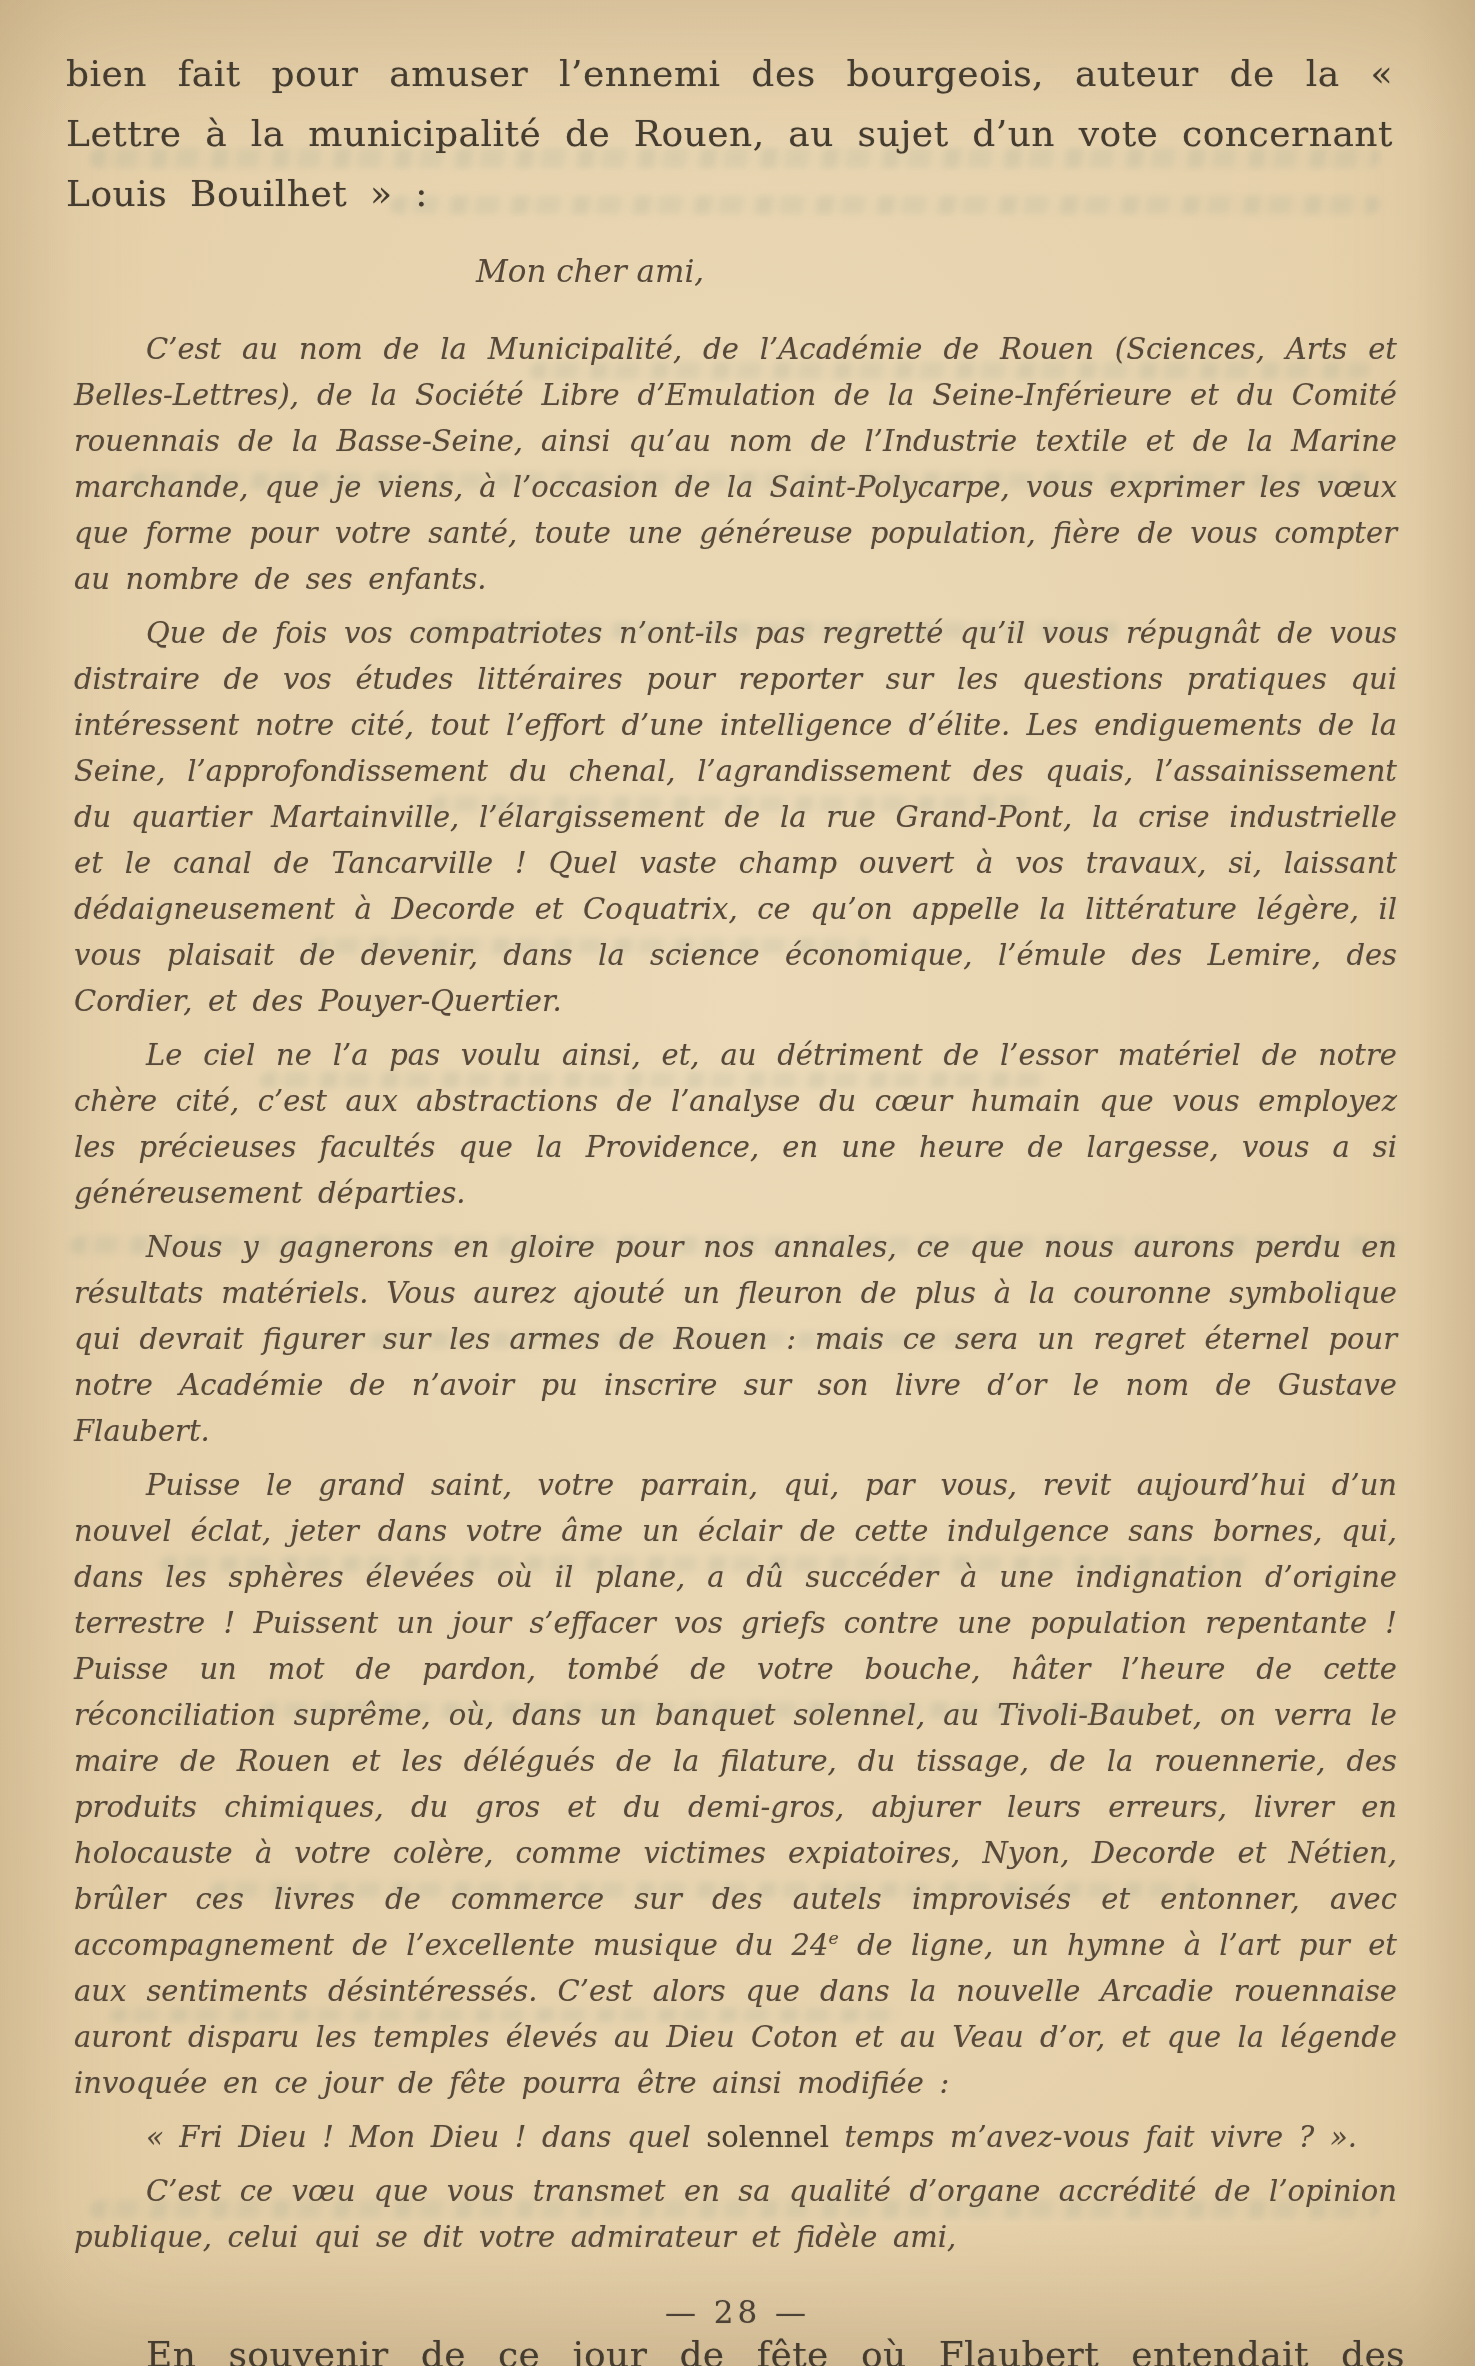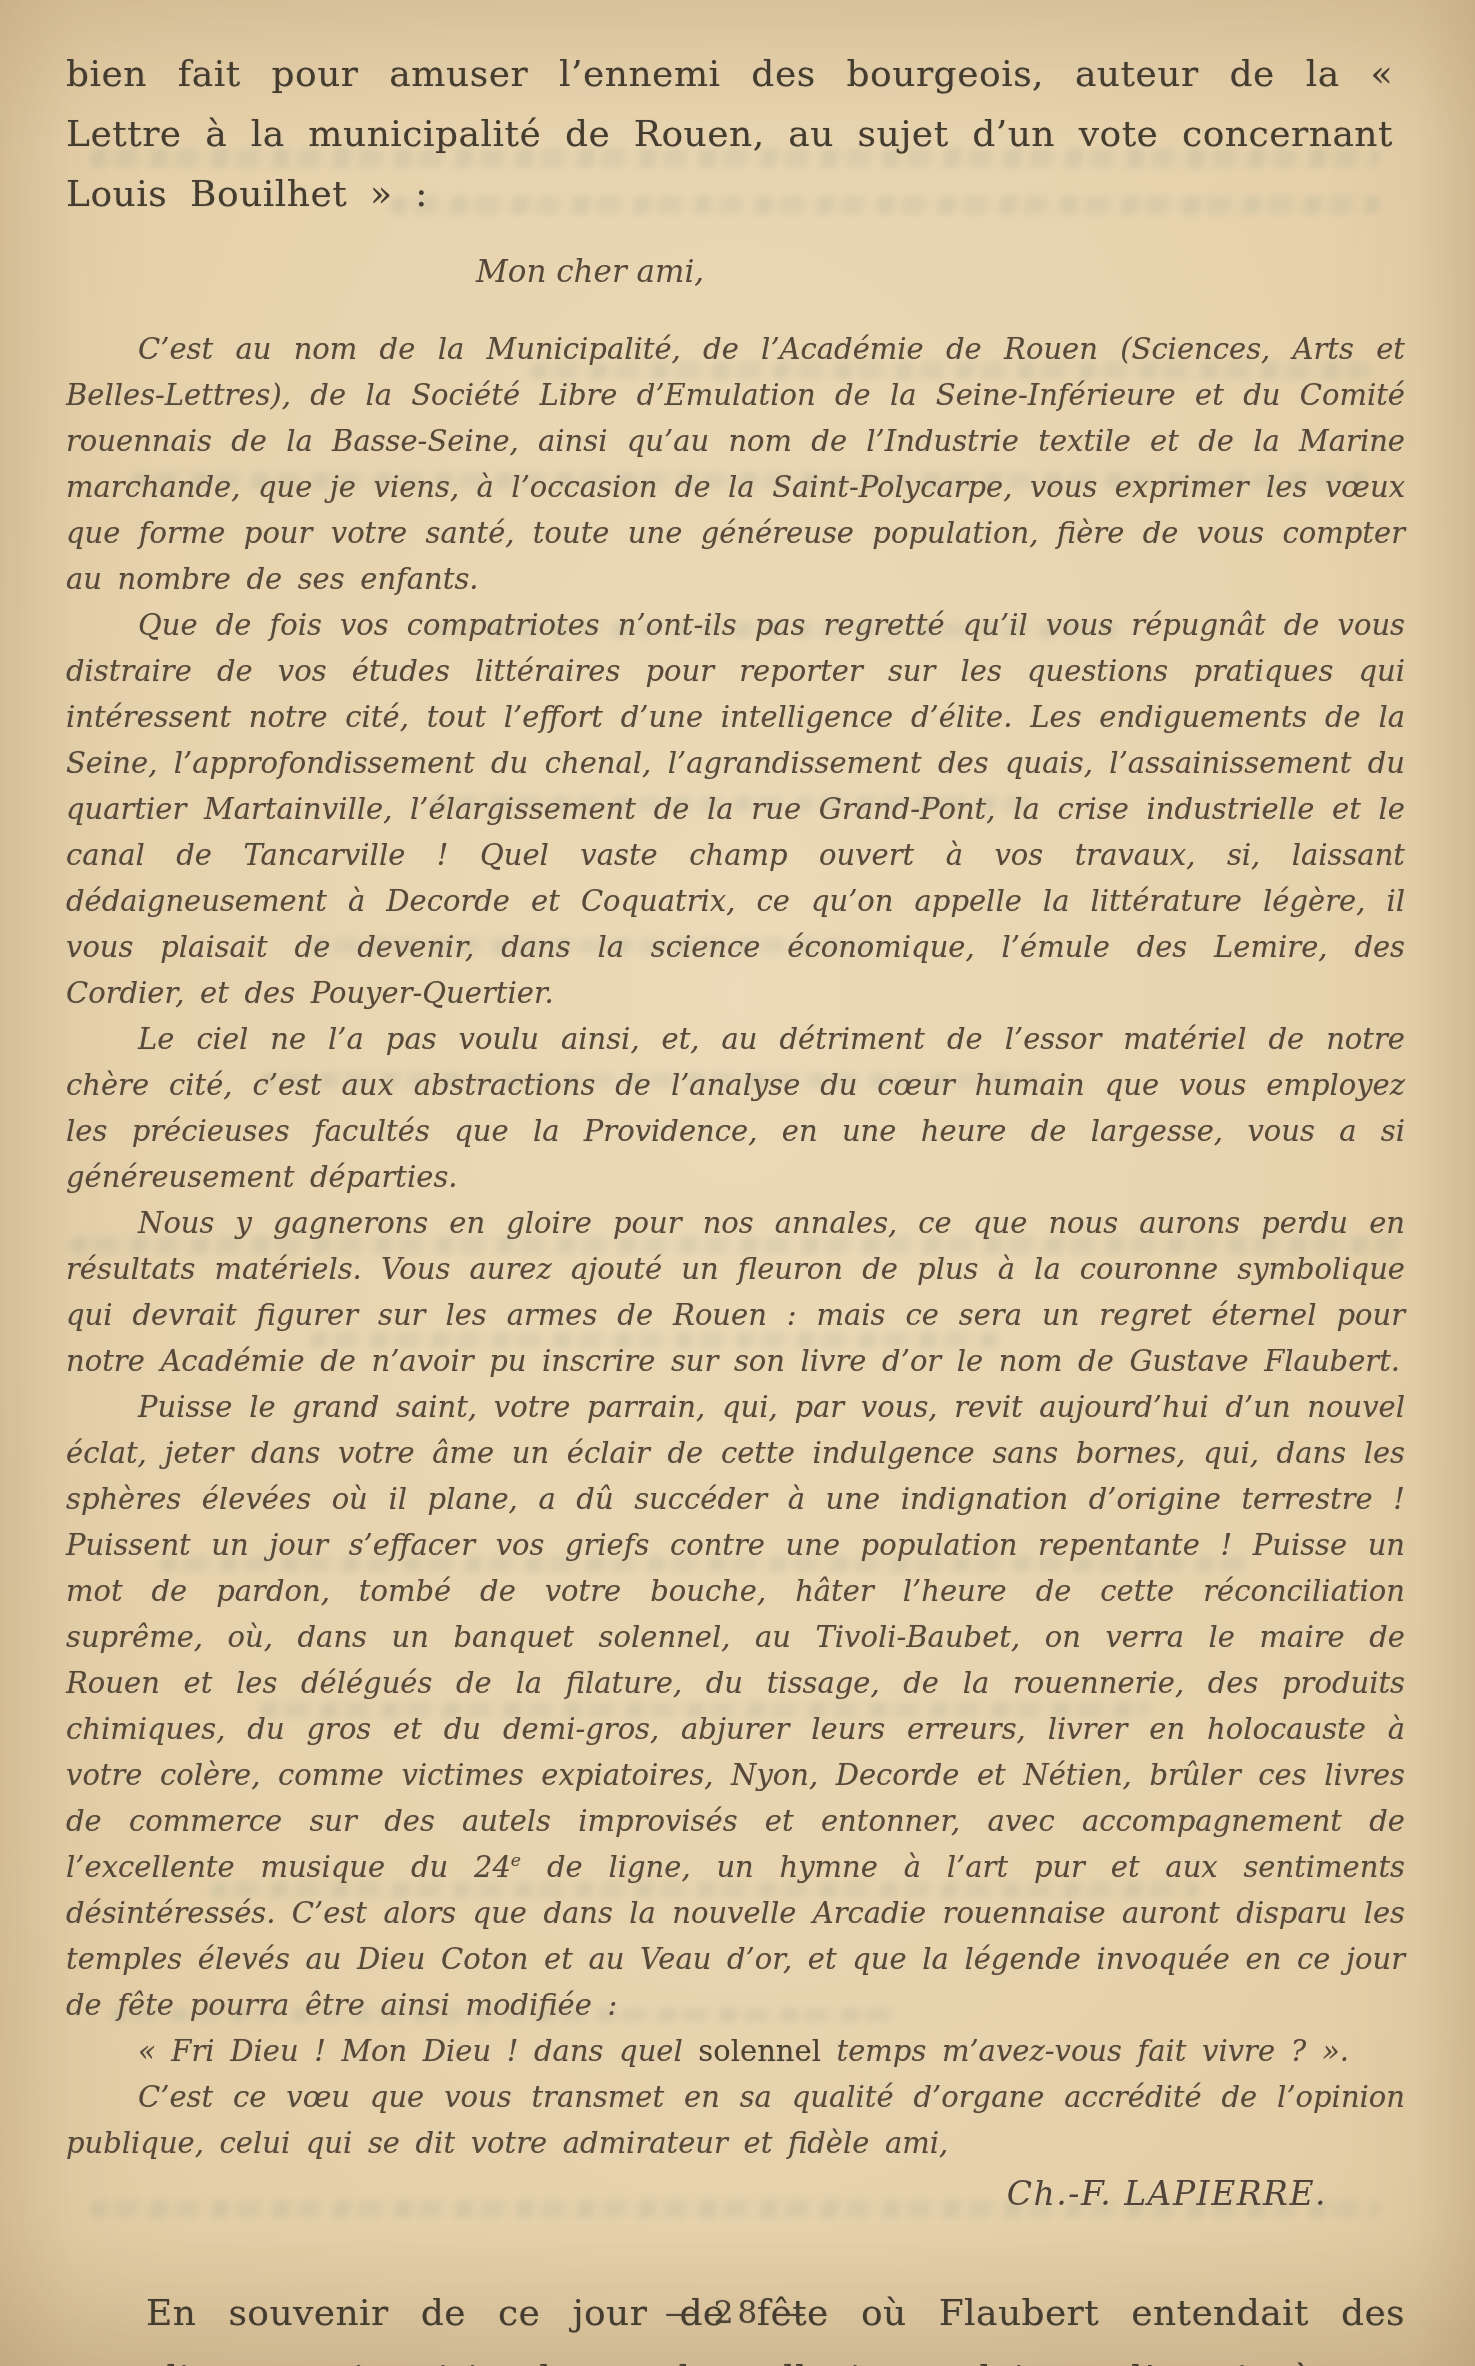--- a/index.html
+++ b/index.html
@@ -58,21 +58,21 @@
     font-size: 31px;
     line-height: 46px;
     margin: 0 0 32px 0;
     padding-left: 410px;
     color: #56493a;
   }
   .letter-p {
     font-style: italic;
     font-size: 29px;
     line-height: 46px;
-    margin: 0;
+    margin: 8px;
     text-align: justify;
     text-indent: 72px;
     word-spacing: 0.22em;
     color: #564939;
     text-shadow: 0 0 1px rgba(86,73,57,0.28);
   }
   .letter-p .upright { font-style: normal; color: #4a4032; }
   .letter-p sup { font-size: 60%; line-height: 0; }
   .signature {
     font-style: italic;
@@ -142,21 +142,20 @@
     <p class="letter-p">Le ciel ne l’a pas voulu ainsi, et, au détriment de l’essor matériel de notre chère cité, c’est aux abstractions de l’analyse du cœur humain que vous employez les précieuses facultés que la Providence, en une heure de largesse, vous a si généreusement départies.</p>
 
     <p class="letter-p">Nous y gagnerons en gloire pour nos annales, ce que nous aurons perdu en résultats matériels. Vous aurez ajouté un fleuron de plus à la couronne symbolique qui devrait figurer sur les armes de Rouen : mais ce sera un regret éternel pour notre Académie de n’avoir pu inscrire sur son livre d’or le nom de Gustave Flaubert.</p>
 
     <p class="letter-p"><span>Puisse le grand saint, votre parrain, qui, par vous, revit aujourd’hui d’un nouvel éclat, jeter dans votre âme un éclair de cette indulgence sans bornes, qui, dans les sphères élevées où il plane, a dû succéder à une indignation d’origine terrestre ! Puissent un jour s’effacer vos griefs contre une population repentante ! Puisse un mot de pardon, tombé de votre bouche, hâter l’heure de cette réconciliation suprême, où, dans un banquet solennel, au Tivoli-Baubet, on verra le maire de Rouen et les délégués de la filature, du tissage, de la rouennerie, des produits chimiques, du gros et du demi-gros, abjurer leurs erreurs, livrer en holocauste à votre colère, comme victimes expiatoires, Nyon, Decorde et Nétien, brûler ces livres de commerce sur des autels improvisés et entonner, avec accompagnement de l’excellente musique du 24</span><sup>e</sup><span> de ligne, un hymne à l’art pur et aux sentiments désintéressés. C’est alors que dans la nouvelle Arcadie rouennaise auront disparu les temples élevés au Dieu Coton et au Veau d’or, et que la légende invoquée en ce jour de fête pourra être ainsi modifiée :</span></p>
 
     <p class="letter-p"><span>« Fri Dieu ! Mon Dieu ! dans quel </span><span class="upright">solennel</span><span> temps m’avez-vous fait vivre ? ».</span></p>
 
     <p class="letter-p">C’est ce vœu que vous transmet en sa qualité d’organe accrédité de l’opinion publique, celui qui se dit votre admirateur et fidèle ami,</p>
 
-    <p class="signature">Ch.-F. LAPIERRE.</p>
 
     <p class="roman afterword">En souvenir de ce jour de fête où Flaubert entendait des compliments si spirituels et des allusions pleines d’esprit à ses démêlés avec la muni-</p>
 
   </div>
 
   <div class="roman page-number">— 28 —</div>
 
 </div>
 
 </body></html>

